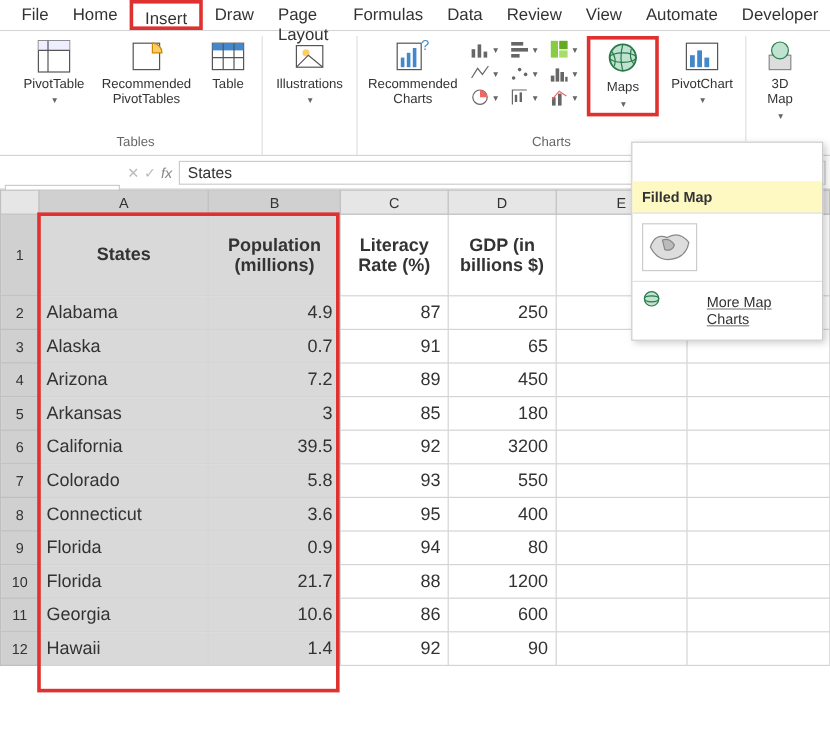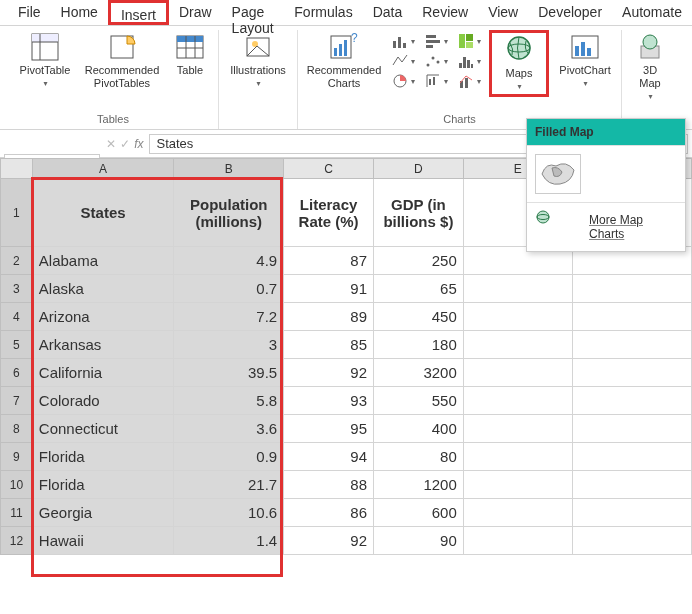--- a/index.html
+++ b/index.html
@@ -42,41 +42,41 @@
   .selA, .selB { background: #d9d9d9 !important; }
   .colhead.selhead { background: #d0d0d0; }
   .rowhead.selhead { background: #d0d0d0; }
   .num { text-align: right; }
   
   
   .sel-overlay { position: absolute; border: 3px solid #e03131; pointer-events: none; }
   
   
   .maps-popup { position: absolute; top: 118px; left: 526px; width: 160px; background: #fff; border: 1px solid #ccc; box-shadow: 2px 2px 6px rgba(0,0,0,0.2); z-index: 10; font-size: 12px; }
-  .maps-popup .hdr { background: #14b8a6; font-weight: 600; padding: 6px 8px; border-bottom: 1px solid #e0e0e0; }
+  .maps-popup .hdr { background: #fef9c3; font-weight: 600; padding: 6px 8px; border-bottom: 1px solid #e0e0e0; margin-top: 32px; }
   .maps-popup .body { padding: 8px; }
   .maps-popup .footer { border-top: 1px solid #e0e0e0; padding: 6px 8px; display: flex; align-items: center; gap: 16px; cursor:pointer;}
   .maps-popup svg { width: 40px; height: 36px; }
   .maps-btn-border { border: 3px solid #e03131; }
 </style>
 </head>
 <body>
 
 <div class="menubar">
   <div class="menuitem">File</div>
   <div class="menuitem">Home</div>
   <div class="menuitem active highlight-red">Insert</div>
   <div class="menuitem">Draw</div>
   <div class="menuitem">Page Layout</div>
   <div class="menuitem">Formulas</div>
   <div class="menuitem">Data</div>
   <div class="menuitem">Review</div>
   <div class="menuitem">View</div>
+  <div class="menuitem">Automate</div>
   <div class="menuitem">Developer</div>
-  <div class="menuitem">Automate</div>
 </div>
 
 <div class="ribbon">
 
   <div class="ribbon-group">
     <div class="group-body">
       <div class="large-btn">
         <svg>
             <rect x="2" y="2" width="26" height="26" fill="none" stroke="#555"></rect>
             <rect x="2" y="2" width="26" height="8" fill="#eef"></rect>

